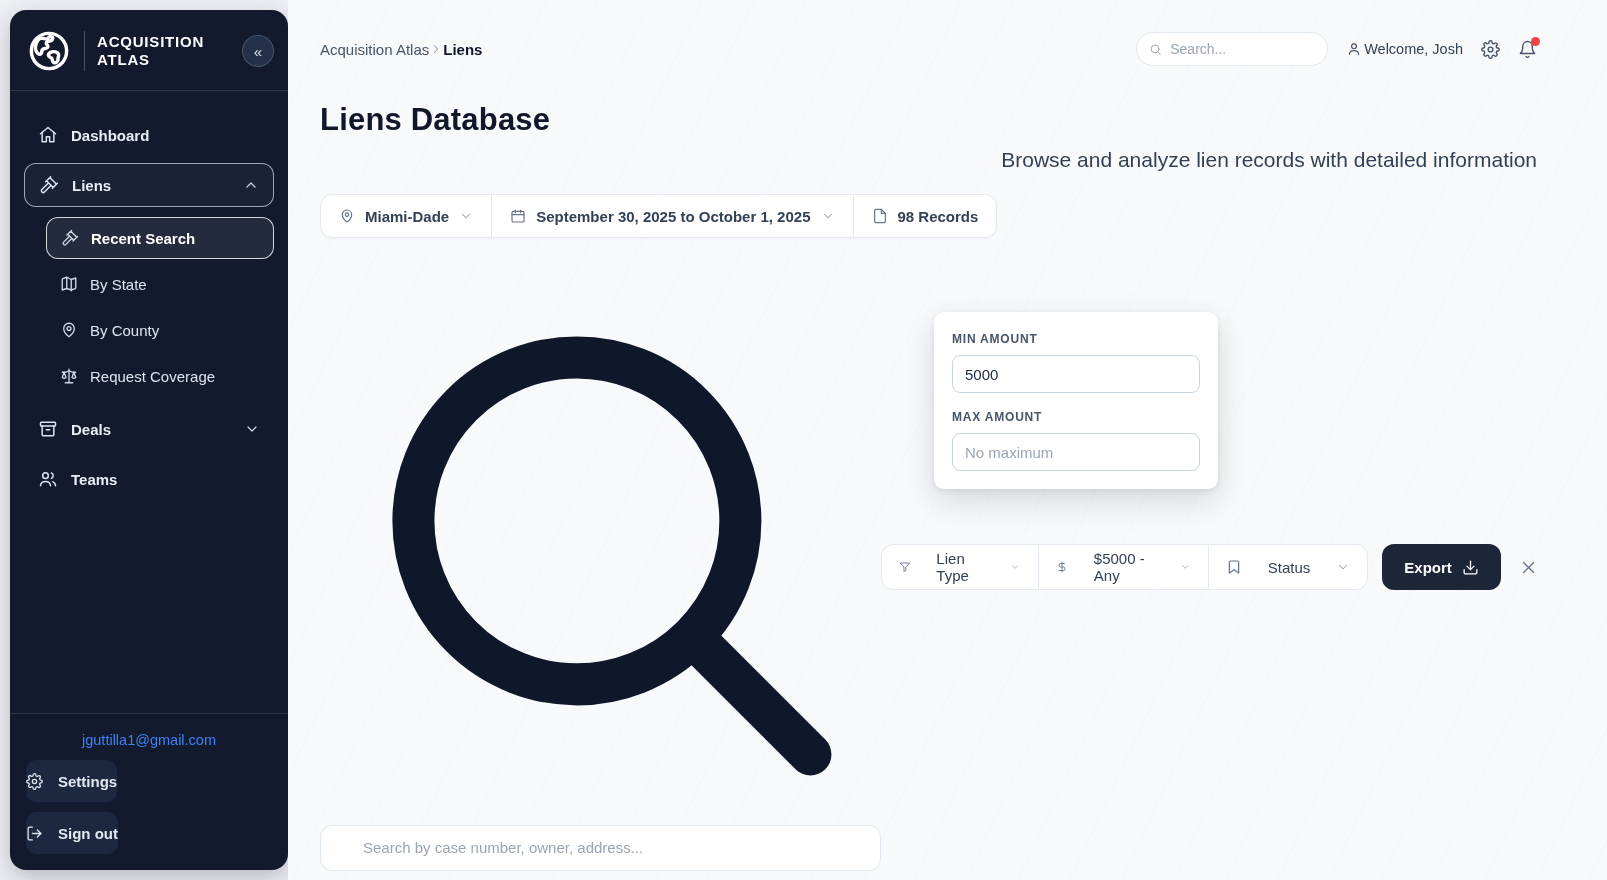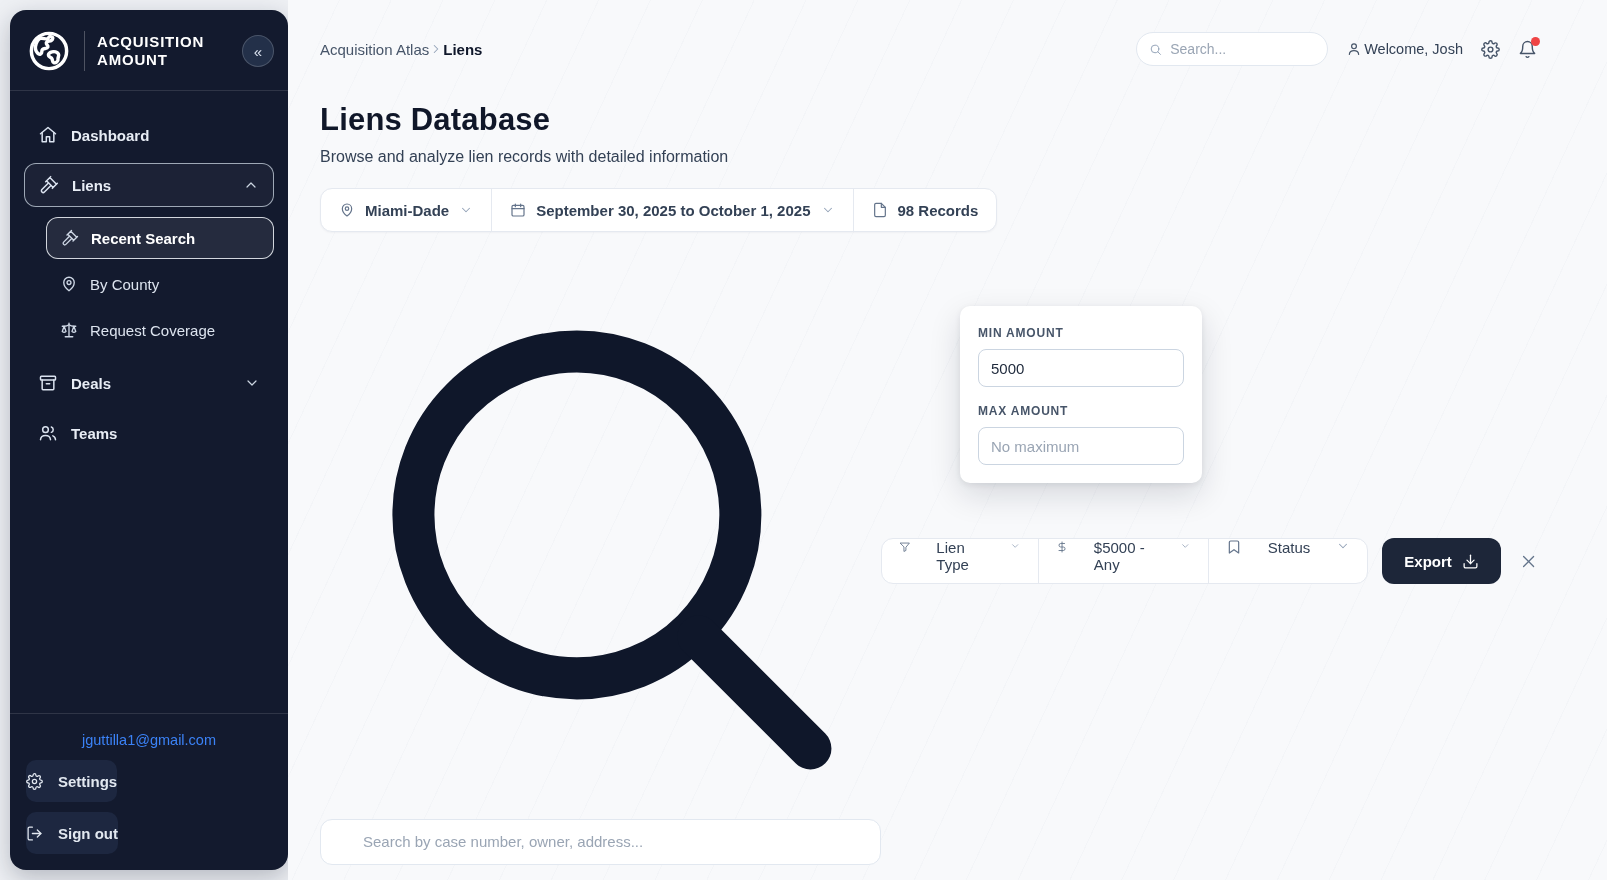--- a/index.html
+++ b/index.html
@@ -63,68 +63,68 @@
   .top-search svg { width:15px; height:15px; }
   .top-search input { border:none; outline:none; width:100%; font-size:14px; font-family:inherit; color:#701a75; background:transparent; }
   .top-search input::placeholder { color:#9aa5b4; }
   .welcome { display:flex; align-items:center; gap:2px; font-size:14.5px; color:#334155; }
   .welcome svg { width:16px; height:16px; color:#475569; }
   .icon-plain { width:19px; height:19px; color:#475569; cursor:pointer; }
   .bell-wrap { position:relative; cursor:pointer; }
   .bell-dot { position:absolute; top:-3px; right:-3px; width:9px; height:9px; border-radius:50%; background:#ef4444; }
 
   .page-title { margin-top:36px; font-size:31px; font-weight:800; color:#101729; letter-spacing:.2px; }
-  .page-sub { margin-top:10px; font-size:16px; color:#334155; }
+  .page-sub { margin-top:10px; font-size:21px; color:#334155;text-align:right; }
 
   .chipbar { margin-top:22px; display:inline-flex; align-items:stretch; background:#fff; border:1px solid #e5e9f0;
     border-radius:12px; box-shadow:0 1px 2px rgba(15,23,42,.04);font-weight:bold; }
   .chip-seg { display:flex; align-items:center; gap:10px; padding:0 18px; height:42px; font-size:15px; color:#334155; cursor:pointer; }
   .chip-seg + .chip-seg { border-left:1px solid #e5e9f0; }
   .chip-seg .nico { width:16px; height:16px; color:#64748b; }
   .chip-seg .chev { width:14px; height:14px; color:#94a3b8; }
 
   .toolbar { margin-top:26px; display:flex; align-items:center; }
   .search-box { position:relative; width:620px; }
   .search-box input { width:100%; height:46px; border:1px solid #e2e8f0; border-radius:12px; background:#fff;
     padding:0 14px 0 42px; font-size:15px; font-family:inherit; color:#334155; outline:none; }
   .search-box input::placeholder { color:#9aa5b4; }
   .filter-group { margin-left:auto; display:inline-flex; background:#fff; border:1px solid #e5e9f0; border-radius:12px; height:46px; }
-  .filter-seg { display:flex; align-items:flex-start; gap:26px; padding:0 17px; font-size:15px; color:#334155; cursor:pointer; }
+  .filter-seg { display:flex; align-items:center; gap:26px; padding:0 17px; font-size:15px; color:#334155; cursor:pointer; }
   .filter-seg + .filter-seg { border-left:1px solid #e5e9f0; }
   .filter-seg .nico { width:16px; height:16px; color:#64748b; }
   .filter-seg .chev { width:14px; height:14px; color:#94a3b8; }
   .export-btn { margin-left:14px; display:flex; align-items:center; gap:10px; height:46px; padding:0 22px;
     background:#1d2639; color:#fff; border:none; border-radius:12px; font-size:15px; font-weight:700;
     font-family:inherit; cursor:pointer; }
   .export-btn .nico { width:17px; height:17px; }
   .close-x { margin-left:19px; width:19px; height:19px; color:#64748b; cursor:pointer; }
 
   
-  .popover { position:absolute; z-index:30; left:640px; top:48px; width:242px; background:#fff; border-radius:10px;
+  .popover { position:absolute; z-index:30; left:614px; top:48px; width:284px; background:#fff; border-radius:10px;
     box-shadow:0 12px 32px rgba(15,23,42,.14), 0 2px 6px rgba(15,23,42,.08); padding:20px 18px 18px; }
   .pop-label { font-size:12px; font-weight:800; letter-spacing:.8px; color:#475569; }
   .pop-input { margin-top:9px; width:100%; height:38px; border:1px solid #cbd5e1; border-radius:8px; padding:0 12px;
     font-size:15px; font-family:inherit; color:#1e293b; outline:none; }
   .pop-input::placeholder { color:#9aa5b4; }
   .pop-gap { height:17px; }
 </style>
 </head>
 <body>
 
 <aside class="sidebar">
   <div class="sb-head">
     <svg class="globe" viewBox="0 0 24 24">
       <circle cx="12" cy="12" r="9.2" class="ic" stroke-width="1.4"></circle>
       <path class="ic" stroke-width="1.2" fill="#fff" d="M7 5.5c1.5-.6 3 .4 4 .2 1-.2.5-1.4 2-1.2 1.5.2 1 1.5.2 2-.8.5-2.4.3-2.6 1.3-.2 1 1.2 1.2.8 2.2-.4 1-2 .4-2.8 1.2-.8.8.2 2-1 2.4-1.2.4-2.2-1-2.6-2.4C4.6 9.8 5.5 6.6 7 5.5z"></path>
       <path class="ic" stroke-width="1.2" fill="#fff" d="M13.5 12.5c1.2-.4 2.8 0 3.4 1 .6 1-.4 1.8-.2 2.8.2 1-1.2 2.2-2.2 1.8-1-.4-.4-1.6-1.2-2.4-.8-.8-1.6-.6-1.6-1.6s.8-1.3 1.8-1.6z"></path>
     </svg>
     <div class="brand-div"></div>
     <div class="brand">
       <div>ACQUISITION</div>
-      <div>AMOUNT</div>
+      <div>ATLAS</div>
     </div>
     <div class="collapse-btn">
       <span>«</span>
     </div>
   </div>
   <div class="sb-sep"></div>
 
   <nav class="nav">
     <div class="nav-item">
       <svg class="nico" viewBox="0 0 24 24">
@@ -143,20 +143,27 @@
           <polyline class="ic" points="6 15 12 9 18 15"></polyline>
         </svg>
     </div>
     <div class="subnav">
       <div class="sub-item active">
         <svg class="nico" viewBox="0 0 24 24">
             <path class="ic" d="m14 13-7.5 7.5a2.1 2.1 0 0 1-3-3L11 10"></path>
             <path class="ic" d="m16 16 6-6M8 8l6-6M9 7l8 8M21 11 13 3"></path>
           </svg>
         <span>Recent Search</span>
+      </div>
+      <div class="sub-item">
+        <svg class="nico" viewBox="0 0 24 24">
+            <path class="ic" d="M9 3 3.6 4.8a1 1 0 0 0-.6.9V20l6-2 6 2 5.4-1.8a1 1 0 0 0 .6-.9V4l-6 2-6-3z"></path>
+            <path class="ic" d="M9 3v15M15 6v15"></path>
+          </svg>
+        <span>By State</span>
       </div>
       <div class="sub-item">
         <svg class="nico" viewBox="0 0 24 24">
             <path class="ic" d="M12 21s-7-5.2-7-11a7 7 0 0 1 14 0c0 5.8-7 11-7 11z"></path>
             <circle class="ic" cx="12" cy="10" r="2.6"></circle>
           </svg>
         <span>By County</span>
       </div>
       <div class="sub-item">
         <svg class="nico" viewBox="0 0 24 24">

